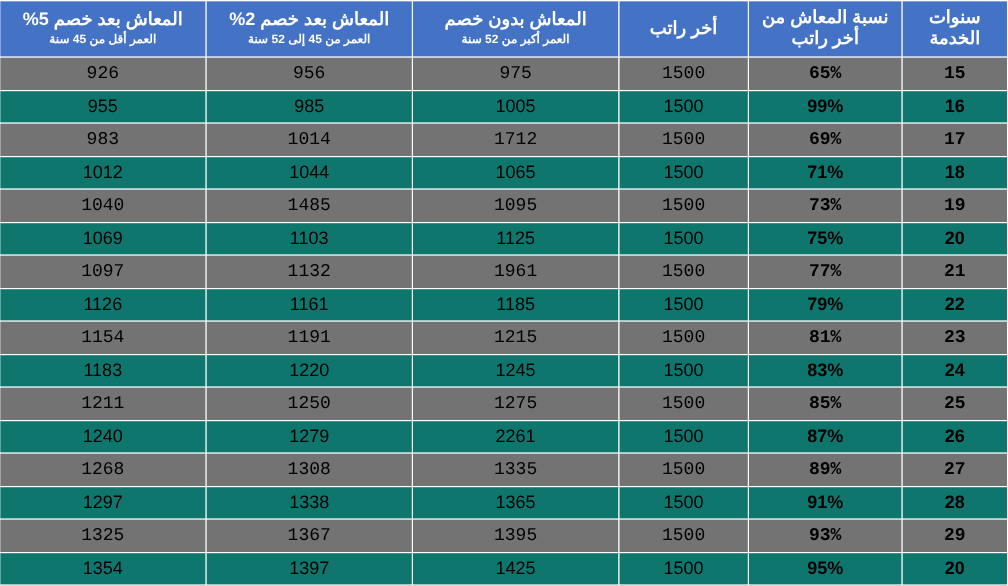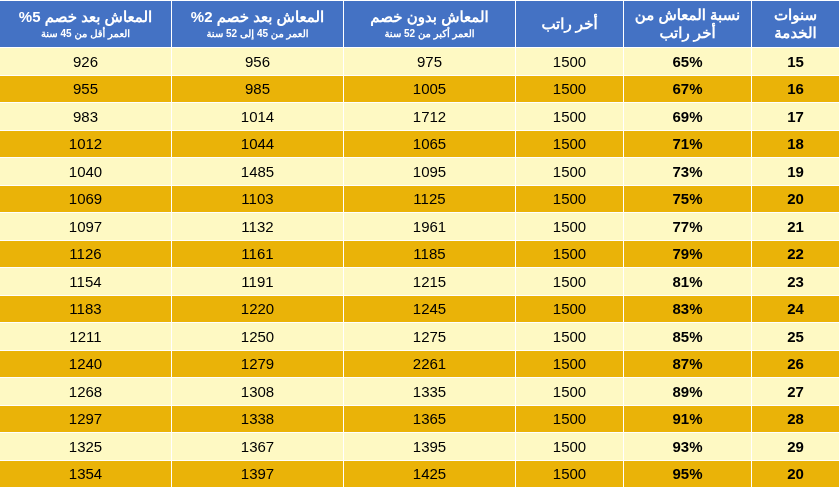--- a/index.html
+++ b/index.html
@@ -41,24 +41,25 @@
     font-size: 10px;
     font-weight: bold;
     margin-top: 2px;
   }
   tbody td {
     font-size: 15px;
     color: #000000;
     height: 26.5px;
   }
   tbody tr.odd td {
-    background: #fef9c3;
+    background: #737373;
+    font-family: Liberation Mono, monospace;
   }
   tbody tr.even td {
-    background: #eab308;
+    background: #0f766e;
   }
   td.bold-cell {
     font-weight: bold;
   }
   
   col.c-years     { width: 88px; }
   col.c-ratio     { width: 128px; }
   col.c-salary    { width: 108px; }
   col.c-nodisc    { width: 172px; }
   col.c-disc2     { width: 172px; }
@@ -105,21 +106,21 @@
       <tr class="odd">
         <td class="bold-cell">15</td>
         <td class="bold-cell">65%</td>
         <td>1500</td>
         <td>975</td>
         <td>956</td>
         <td>926</td>
       </tr>
       <tr class="even">
         <td class="bold-cell">16</td>
-        <td class="bold-cell">67%</td>
+        <td class="bold-cell">99%</td>
         <td>1500</td>
         <td>1005</td>
         <td>985</td>
         <td>955</td>
       </tr>
       <tr class="odd">
         <td class="bold-cell">17</td>
         <td class="bold-cell">69%</td>
         <td>1500</td>
         <td>1712</td>

